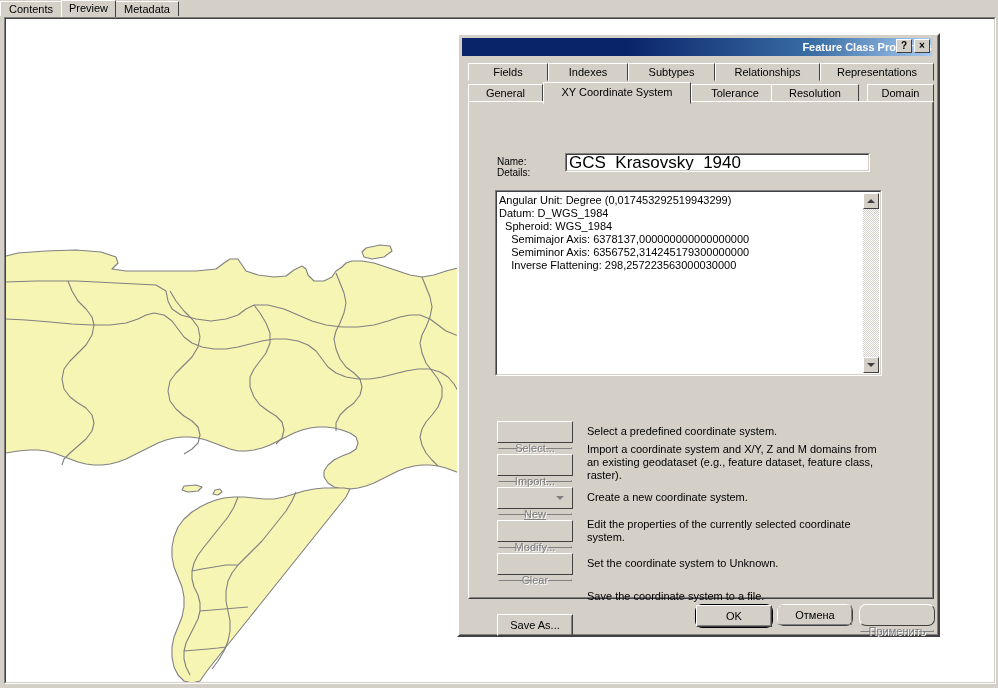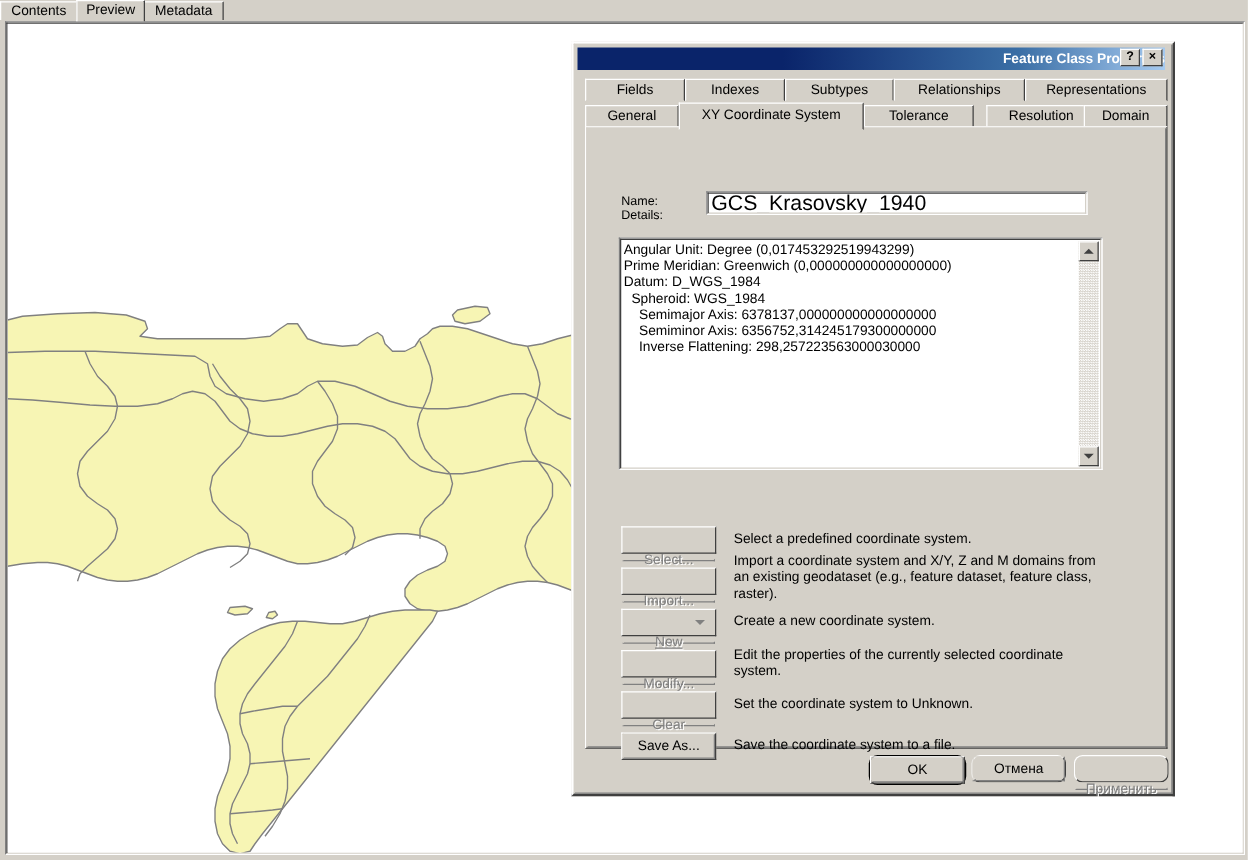--- a/index.html
+++ b/index.html
@@ -460,21 +460,21 @@
 
       <div class="sheet-tab" style="left:0px; top:21px; width:75px;">
         <span>General</span>
       </div>
       <div class="sheet-tab active" style="left:75px; top:19px; width:148px;">
         <span>XY Coordinate System</span>
       </div>
       <div class="sheet-tab" style="left:223px; top:21px; width:88px;">
         <span>Tolerance</span>
       </div>
-      <div class="sheet-tab" style="left:321px; top:21px; width:88px;">
+      <div class="sheet-tab" style="left:303px; top:21px; width:88px;">
         <span>Resolution</span>
       </div>
       <div class="sheet-tab" style="left:399px; top:21px; width:67px;">
         <span>Domain</span>
       </div>
     </div>
 
     <div class="tab-body">
       <div class="tab-body-inner">
 
@@ -483,21 +483,20 @@
         <div class="name-field">
           <div class="name-field-inner">GCS_Krasovsky_1940</div>
         </div>
 
         <div class="lbl" style="left:27px; top:64px;">Details:</div>
 
         <div class="details-box">
           <div class="details-box-inner">
             <div class="details-list">
               <div class="details-line">Angular Unit: Degree (0,017453292519943299)</div>
-              <div class="details-line">Prime Meridian: Greenwich (0,000000000000000000)</div>
               <div class="details-line">Datum: D_WGS_1984</div>
               <div class="details-line">  Spheroid: WGS_1984</div>
               <div class="details-line">    Semimajor Axis: 6378137,000000000000000000</div>
               <div class="details-line">    Semiminor Axis: 6356752,314245179300000000</div>
               <div class="details-line">    Inverse Flattening: 298,257223563000030000</div>
             </div>
             <div class="vscroll">
               <div class="vscroll-btn up">
                 <span class="arr up"></span>
               </div>
@@ -537,21 +536,21 @@
         </div>
         <div class="action-desc" style="top:415px;">Edit the properties of the currently selected coordinate system.</div>
 
         <div class="btn action-btn disabled" style="top:450px;padding-left:45px;">
           <div class="inner-bevel">
               <span>Clear</span>
             </div>
         </div>
         <div class="action-desc" style="top:454px;">Set the coordinate system to Unknown.</div>
 
-        <div class="btn action-btn" style="top:483px;">
+        <div class="btn action-btn" style="top:511px;">
           <div class="inner-bevel">
               <span>Save As...</span>
             </div>
         </div>
         <div class="action-desc" style="top:487px;">Save the coordinate system to a file.</div>
 
       </div>
     </div>
 
     <div class="bottom-btn default" style="left:236px;">

